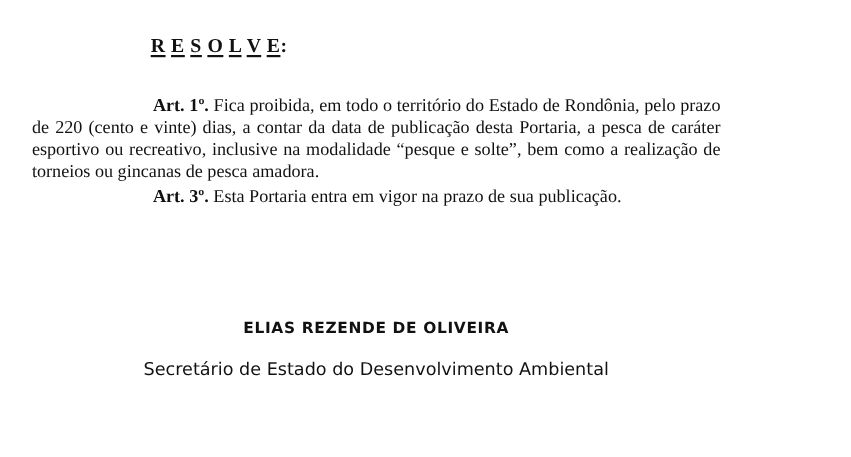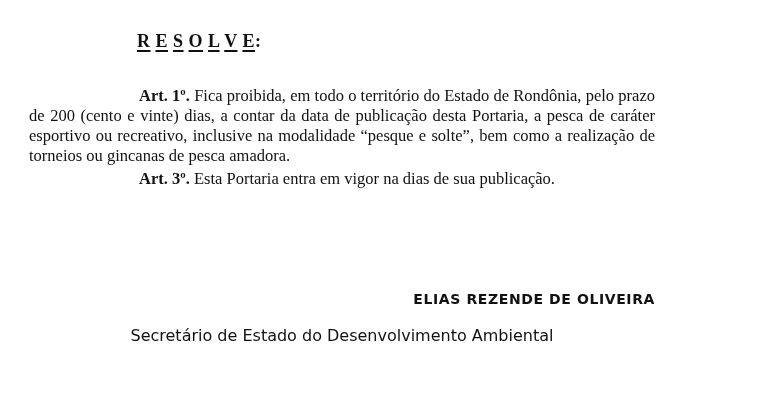--- a/index.html
+++ b/index.html
@@ -43,40 +43,39 @@
     margin-top: 100px;
     text-align: center;
     font-family: "DejaVu Sans", "Liberation Sans", sans-serif;
   }
   .sig-name {
     font-size: 14px;
     font-weight: bold;
     letter-spacing: 0.6px;
     line-height: 20px;
     margin: 0;
-    text-align: right;
   }
   .sig-role {
     font-size: 16px;
     line-height: 21px;
     margin: 16px;
   }
 </style>
 </head>
 <body>
 
 <div class="page">
   <div class="content">
 
     <h1 class="doc-heading"><span><span class="ul">R</span> <span class="ul">E</span> <span class="ul">S</span> <span class="ul">O</span> <span class="ul">L</span> <span class="ul">V</span> <span class="ul">E</span></span><span class="colon">:</span></h1>
 
-    <p class="art"><b class="art-label">Art. 1º.</b> <span>Fica proibida, em todo o território do Estado de Rondônia, pelo prazo de 200 (cento e vinte) dias, a contar da data de publicação desta Portaria, a pesca de caráter esportivo ou recreativo, inclusive na modalidade “pesque e solte”, bem como a realização de torneios ou gincanas de pesca amadora.</span></p>
+    <p class="art"><b class="art-label">Art. 1º.</b> <span>Fica proibida, em todo o território do Estado de Rondônia, pelo prazo de 220 (cento e vinte) dias, a contar da data de publicação desta Portaria, a pesca de caráter esportivo ou recreativo, inclusive na modalidade “pesque e solte”, bem como a realização de torneios ou gincanas de pesca amadora.</span></p>
 
 
-    <p class="art"><b class="art-label">Art. 3º.</b> <span>Esta Portaria entra em vigor na dias de sua publicação.</span></p>
+    <p class="art"><b class="art-label">Art. 3º.</b> <span>Esta Portaria entra em vigor na prazo de sua publicação.</span></p>
 
     <div class="signature">
       <p class="sig-name">ELIAS REZENDE DE OLIVEIRA</p>
       <p class="sig-role">Secretário de Estado do Desenvolvimento Ambiental</p>
     </div>
 
   </div>
 </div>
 
 </body></html>

